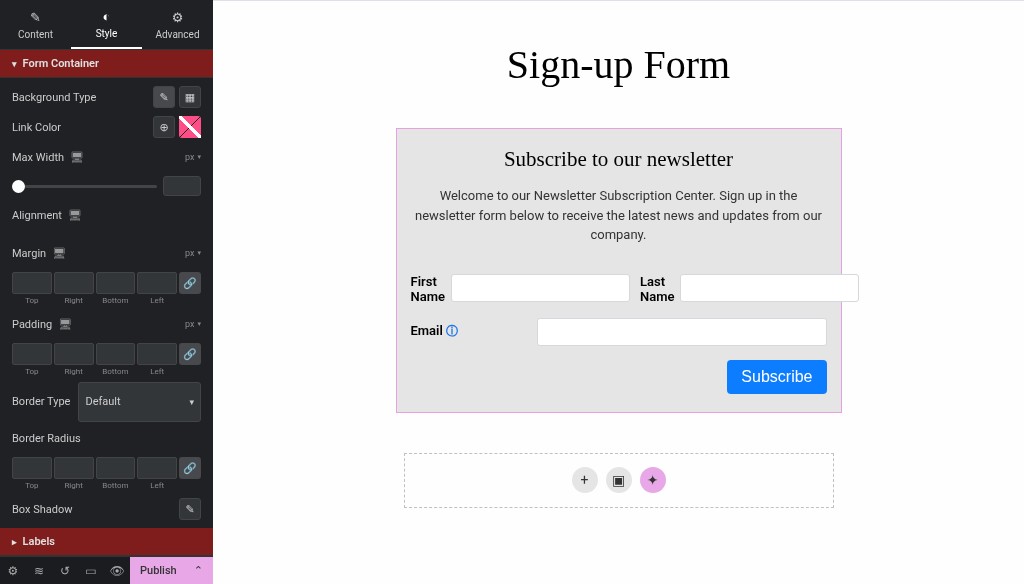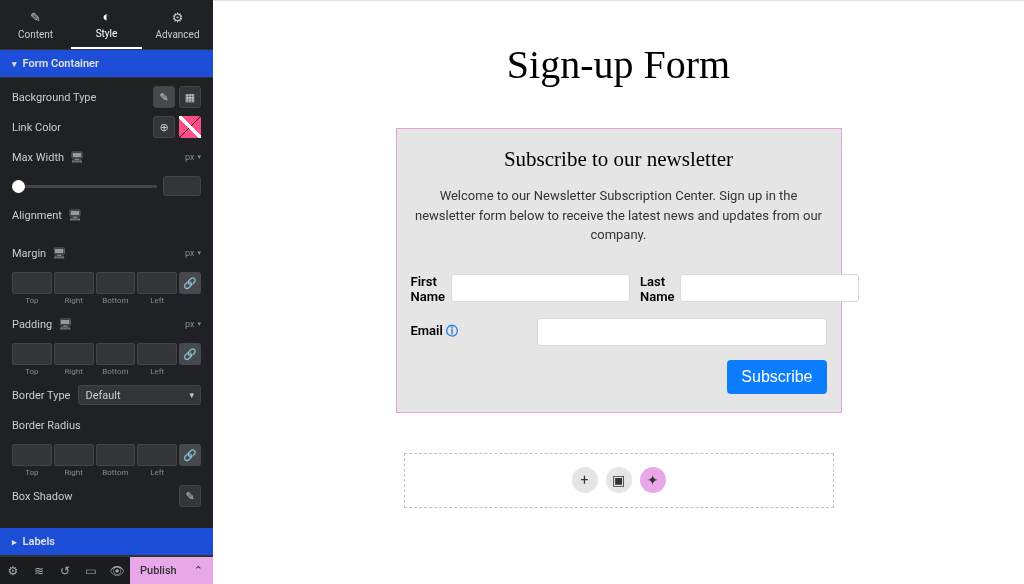--- a/index.html
+++ b/index.html
@@ -10,21 +10,21 @@
 .burger { width: 16px; display: flex; flex-direction: column; gap: 2px; cursor: pointer; }
 .burger span { height: 2px; background: #ccc; }
 .blue-dot { position: absolute; top: -2px; left: 18px; width: 7px; height: 7px; background: #3f6ff5; border-radius: 50%; }
 .panel-title { font-size: 13px; font-weight: 600; color: #fff; }
 .grid-icon { width: 14px; height: 14px; display: grid; grid-template-columns: repeat(3,1fr); grid-template-rows: repeat(3,1fr); gap: 1px; cursor: pointer; }
 .grid-icon span { background: #ccc; }
 .tabs { display: flex; height: 50px; border-bottom: 1px solid #333; }
 .tab { flex: 1; display: flex; flex-direction: column; align-items: center; justify-content: center; gap: 4px; cursor: pointer; color: #ccc; font-size: 10px; }
 .tab.active { border-bottom: 2px solid #fff; color: #fff; }
 .tab-icon { font-size: 13px; }
-.section-hdr { height: 28px; display: flex; align-items: center; padding: 0 12px; background: #1d4ed8; border-bottom: 1px solid #333; font-size: 11px; font-weight: 600; cursor: pointer; }
+.section-hdr { height: 28px; display: flex; align-items: center; padding: 0 12px; background: #7f1d1d; border-bottom: 1px solid #333; font-size: 11px; font-weight: 600; cursor: pointer; }
 .section-hdr::before { content: "▾"; margin-right: 6px; font-size: 9px; }
 .section-hdr.collapsed::before { content: "▸"; }
 .controls { padding: 8px 12px; display: flex; flex-direction: column; gap: 8px; flex: 1; overflow-y: auto; }
 .row { display: flex; align-items: center; justify-content: space-between; min-height: 22px; }
 .row-label { font-size: 11px; color: #ccc; display: flex; align-items: center; gap: 6px; }
 .row-ctrls { display: flex; gap: 4px; }
 .sq { width: 22px; height: 22px; background: #333639; border: 1px solid #444; border-radius: 3px; display: flex; align-items: center; justify-content: center; cursor: pointer; font-size: 11px; color: #ccc; }
 .sq.active { background: #47494c; }
 .color-sw { width: 22px; height: 22px; border-radius: 3px; background: linear-gradient(135deg, #ff4d88 0%, #ff4d88 48%, transparent 48%, transparent 52%, #ff4d88 52%, #ff4d88 100%); position: relative; cursor: pointer; }
 .color-sw::after { content: ""; position: absolute; inset: 0; background: linear-gradient(45deg, transparent 45%, #fff 45%, #fff 55%, transparent 55%); }
@@ -33,21 +33,21 @@
 .slider-thumb { position: absolute; left: 0; top: -5px; width: 13px; height: 13px; background: #fff; border-radius: 50%; cursor: pointer; }
 .num-input { width: 38px; height: 20px; background: #333639; border: 1px solid #444; border-radius: 3px; color: #fff; font-size: 10px; text-align: center; }
 .seg { display: flex; width: 100%; background: #333639; border-radius: 3px; overflow: hidden; }
 .unit { font-size: 9px; color: #888; display: flex; align-items: center; gap: 3px; }
 .unit::after { content: "▾"; font-size: 7px; }
 .dim-inputs { display: flex; gap: 2px; }
 .dim-col { flex: 1; display: flex; flex-direction: column; align-items: center; gap: 2px; }
 .dim-input { width: 100%; height: 22px; background: #333639; border: 1px solid #444; border-radius: 2px; }
 .dim-lbl { font-size: 8px; color: #888; }
 .link-btn { width: 22px; height: 22px; background: #47494c; border-radius: 3px; display: flex; align-items: center; justify-content: center; cursor: pointer; font-size: 11px; align-self: flex-start; margin-top: 0; }
-.select { height: 20px; background: #333639; border: 1px solid #444; border-radius: 3px; color: #ccc; font-size: 11px; padding: 0 6px; display: flex; align-items: center; justify-content: space-between; cursor: pointer; flex: 1; margin-left: 8px; }
+.select { height: 40px; background: #333639; border: 1px solid #444; border-radius: 3px; color: #ccc; font-size: 11px; padding: 0 6px; display: flex; align-items: center; justify-content: space-between; cursor: pointer; flex: 1; margin-left: 8px; }
 .select::after { content: "▾"; font-size: 9px; }
 .footer { height: 28px; background: #1a1c1f; display: flex; align-items: center; border-top: 1px solid #333; }
 .footer-icons { display: flex; }
 .ft-btn { width: 26px; height: 28px; display: flex; align-items: center; justify-content: center; cursor: pointer; color: #aaa; font-size: 12px; }
 .publish { flex: 1; height: 28px; background: #e8a8e8; color: #333; display: flex; align-items: center; justify-content: space-between; padding: 0 10px; cursor: pointer; font-size: 11px; font-weight: 500; }
 .collapse-tab { position: absolute; left: 213px; top: 280px; width: 12px; height: 28px; background: #2c2e31; display: flex; align-items: center; justify-content: center; color: #888; font-size: 9px; cursor: pointer; border-radius: 0 3px 3px 0; }
 .canvas { flex: 1; background: #fefefe; overflow: auto; position: relative; border-top: 1px solid #e0e0ea; }
 .canvas-inner { padding: 40px 0; display: flex; flex-direction: column; align-items: center; }
 .page-title { font-family: Georgia, "Times New Roman", serif; font-size: 40px; font-weight: 400; color: #000; margin-bottom: 40px; }
 .form-widget { width: 446px; border: 1px solid #e9a0e0; background: #e5e5e5; padding: 18px 0; }

